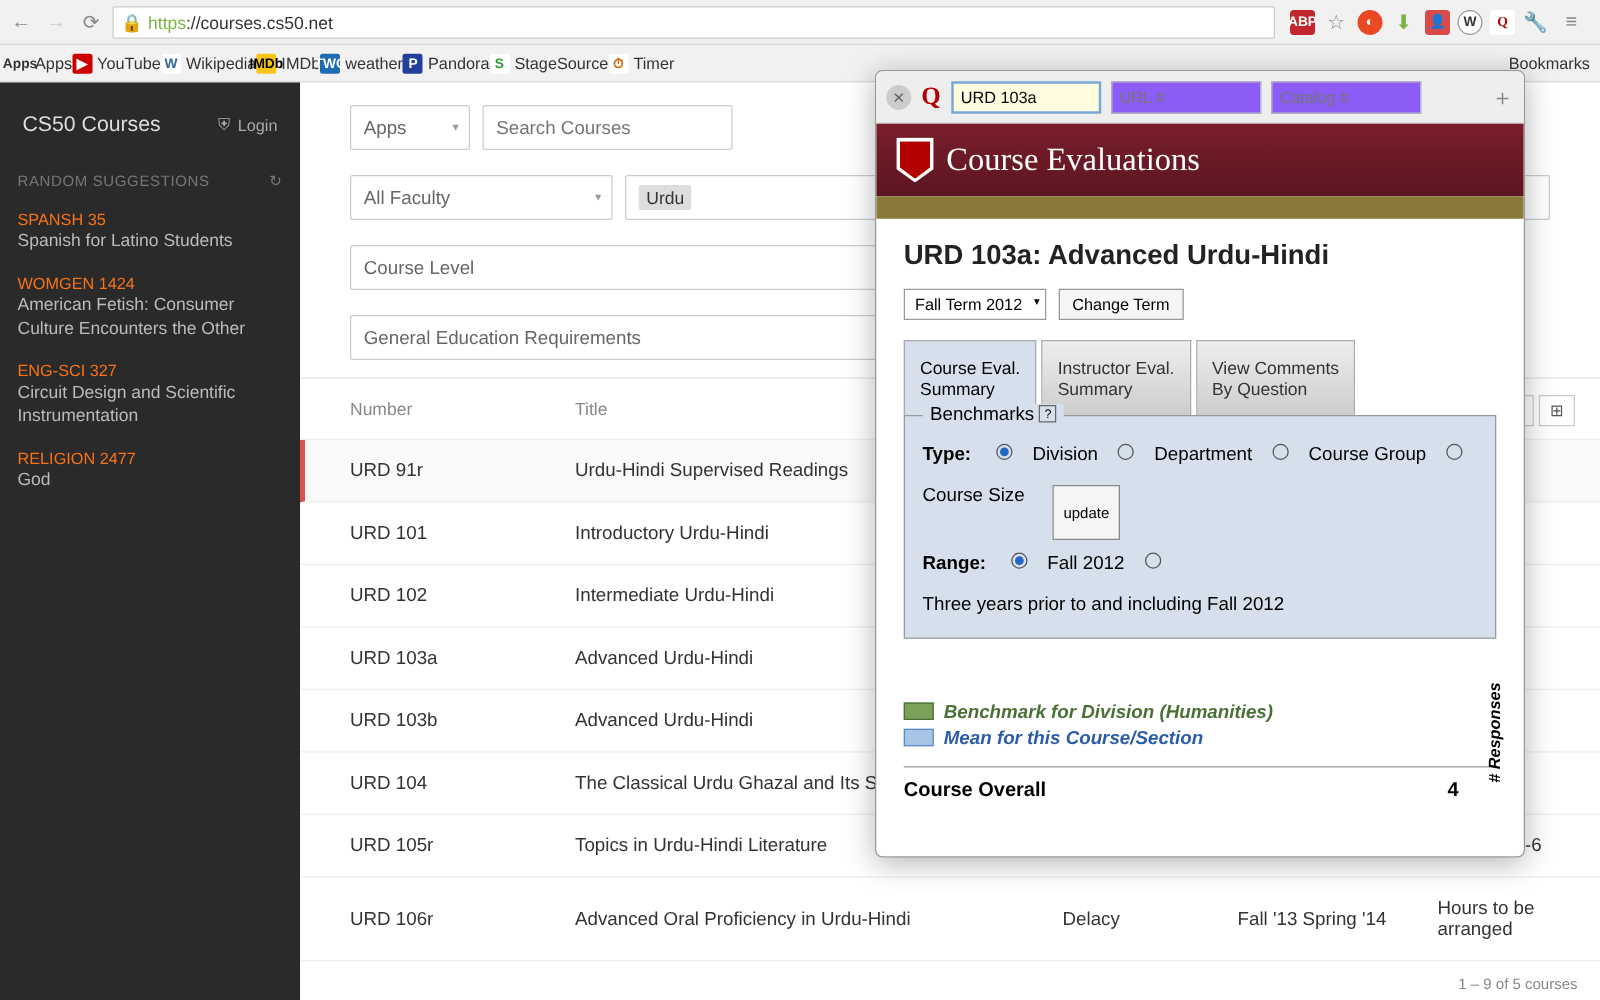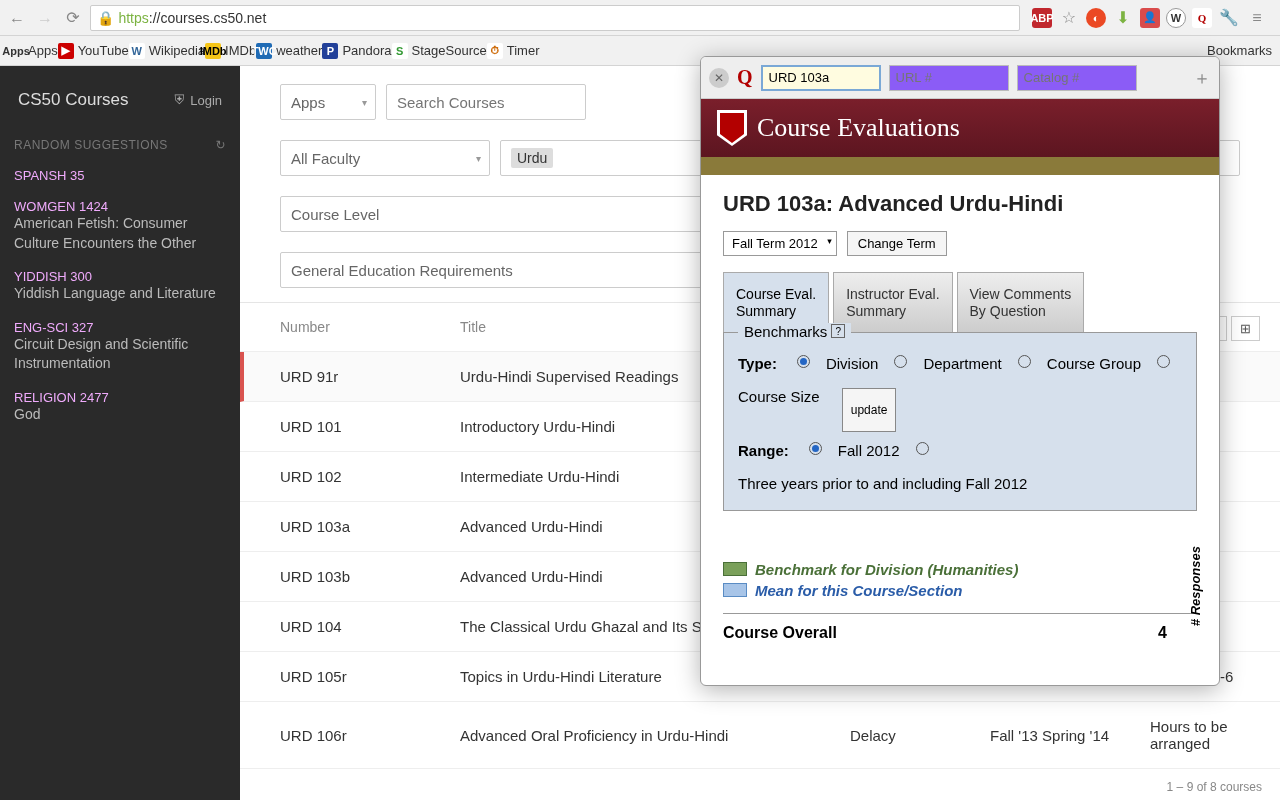--- a/index.html
+++ b/index.html
@@ -18,21 +18,21 @@
 .bm-icon{width:16px;height:16px;display:inline-flex;align-items:center;justify-content:center;font-size:11px;font-weight:bold;border-radius:2px}
 
 
 .app{display:flex;height:734px;position:relative}
 .sidebar{width:240px;background:#2a2a2a;color:#aaa;padding:0;font-size:14px}
 .side-head{display:flex;align-items:center;justify-content:space-between;padding:24px 18px 18px;color:#ddd}
 .side-title{font-size:17px;font-weight:400}
 .login{font-size:13px;color:#aaa;display:flex;align-items:center;gap:6px}
 .side-sec{padding:10px 14px;font-size:12px;color:#777;display:flex;justify-content:space-between;align-items:center;letter-spacing:0.5px}
 .sug{padding:6px 14px 10px}
-.sug-code{font-size:13px;color:#f0abfc}
+.sug-code{font-size:13px;color:#f97316}
 .sug-title{font-size:14px;color:#bbb;line-height:1.4}
 
 .main{flex:1;background:#fff;position:relative;overflow:hidden}
 .filters{padding:18px 40px 14px;border-bottom:1px solid #e5e5e5;display:flex;flex-wrap:wrap;gap:10px}
 .sel{height:36px;border:1px solid #ccc;background:#fff;padding:0 30px 0 10px;font-size:15px;color:#666;position:relative;display:flex;align-items:center;border-radius:2px}
 .sel::after{content:"▾";position:absolute;right:8px;color:#999;font-size:10px}
 .inp{height:36px;border:1px solid #ccc;padding:0 10px;font-size:15px;color:#666;border-radius:2px}
 .tag-inp{flex:1;min-width:400px;display:flex;align-items:center;gap:6px}
 .tag{background:#ddd;padding:2px 6px;font-size:14px;color:#333;border-radius:2px}
 
@@ -171,28 +171,25 @@
         <span>Login</span>
       </span>
     </div>
     <div class="side-sec">
       <span>RANDOM SUGGESTIONS</span>
       <span style="cursor:pointer">↻</span>
     </div>
     <div id="sug-host">
         <div class="sug">
           <div class="sug-code">SPANSH 35</div>
+          <div class="sug-title">Spanish for Latino Students</div>
         </div>
         <div class="sug">
           <div class="sug-code">WOMGEN 1424</div>
           <div class="sug-title">American Fetish: Consumer Culture Encounters the Other</div>
-        </div>
-        <div class="sug">
-          <div class="sug-code">YIDDISH 300</div>
-          <div class="sug-title">Yiddish Language and Literature</div>
         </div>
         <div class="sug">
           <div class="sug-code">ENG-SCI 327</div>
           <div class="sug-title">Circuit Design and Scientific Instrumentation</div>
         </div>
         <div class="sug">
           <div class="sug-code">RELIGION 2477</div>
           <div class="sug-title">God</div>
         </div>
       </div>
@@ -289,21 +286,21 @@
         </div>
         <div class="row">
           <div class="col-num">URD 106r</div>
           <div class="col-title">Advanced Oral Proficiency in Urdu-Hindi</div>
           <div class="col-en"></div>
           <div class="col-fac">Delacy</div>
           <div class="col-sem">Fall '13    Spring '14</div>
           <div class="col-sched">Hours to be arranged</div>
         </div>
       </div>
-    <div class="footer-count">1 – 9 of 8 courses</div>
+    <div class="footer-count">1 – 9 of 5 courses</div>
   </div>
 </div>
 
 <div class="popup">
   <div class="pop-top">
     <div class="pop-close">✕</div>
     <div class="pop-q">Q</div>
     <input class="pop-inp" value="URD 103a" style="">
     <input class="pop-inp plain" placeholder="URL #" style="">
     <input class="pop-inp plain" placeholder="Catalog #" style="">

